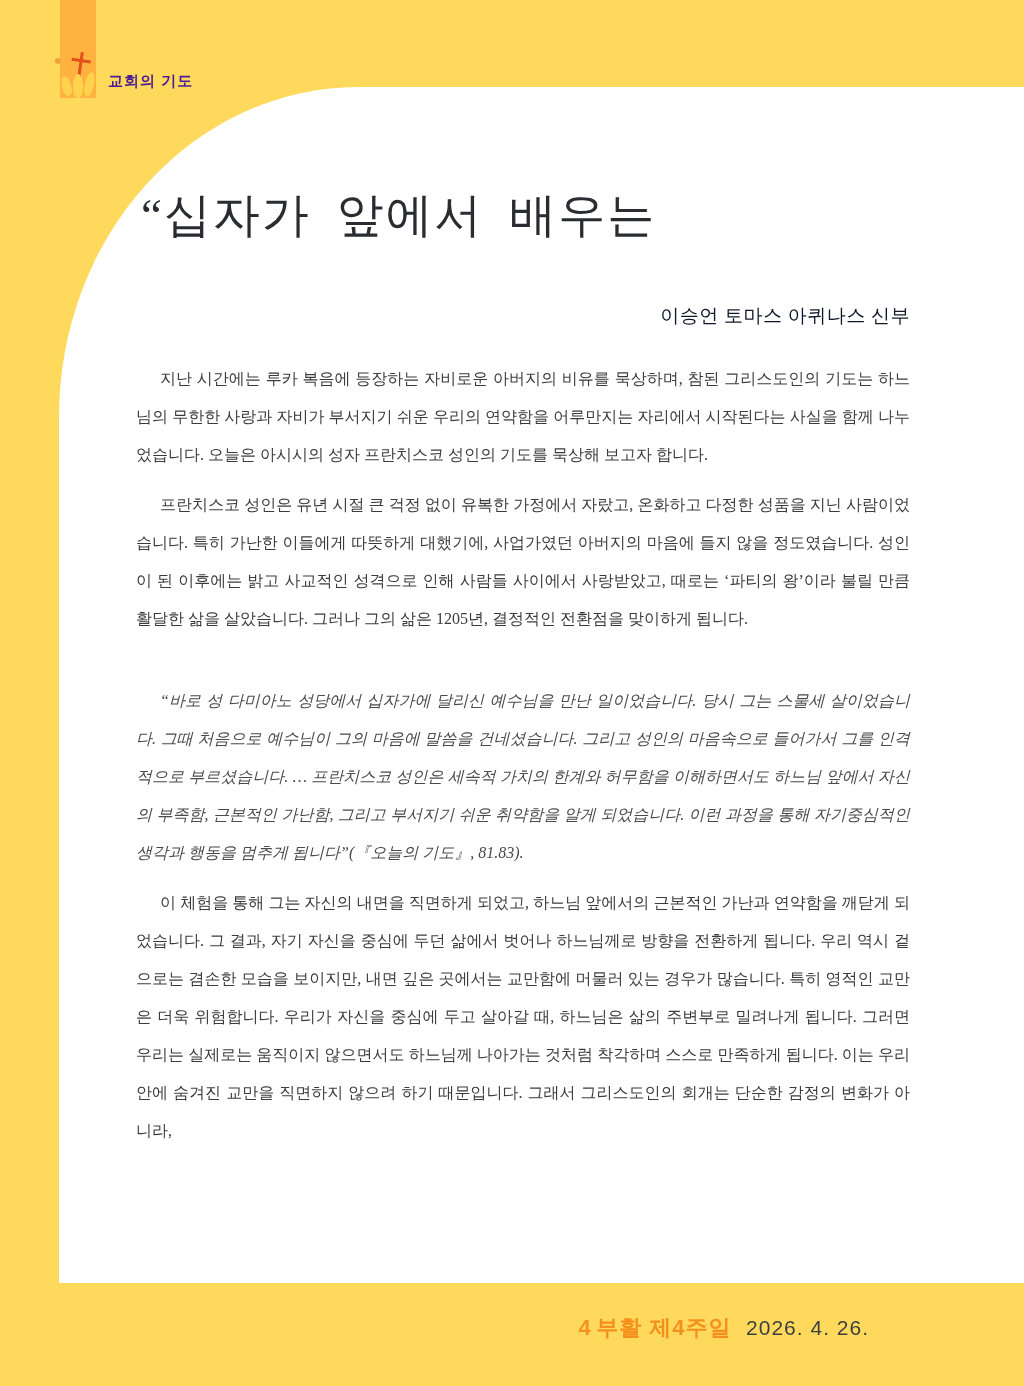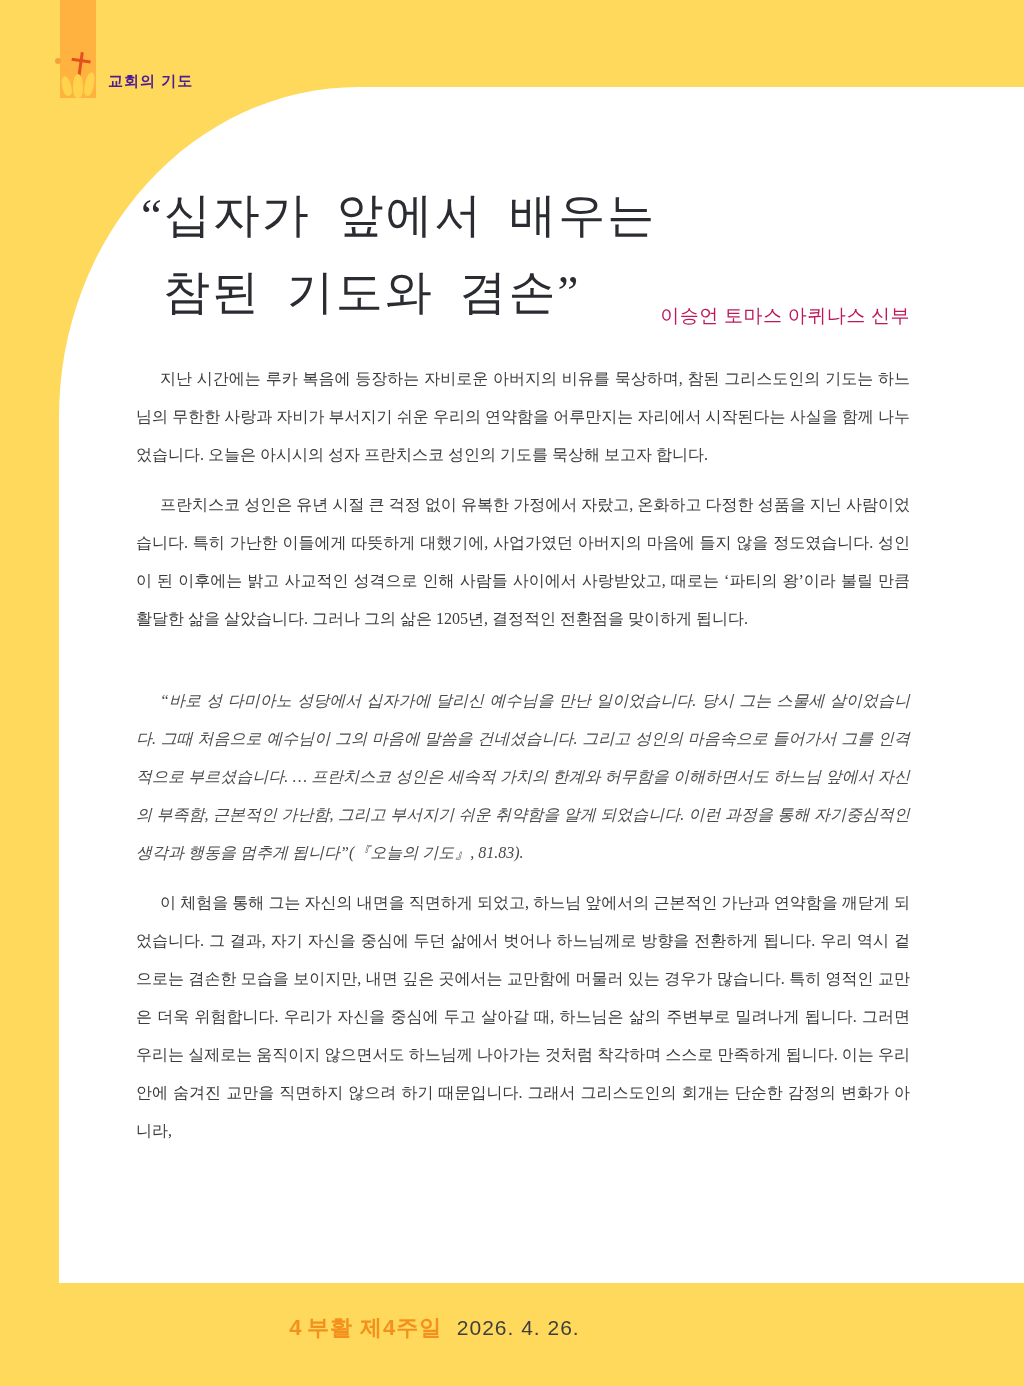--- a/index.html
+++ b/index.html
@@ -106,21 +106,21 @@
     display: block;
     padding-left: 22px;
   }
   .author {
     position: absolute;
     left: 137px;
     top: 303px;
     width: 773px;
     text-align: right;
     font-size: 19px;
-    color: #be185d;
+    color: #0f172a;
     letter-spacing: 0.5px;
   }
   .body-text {
     position: absolute;
     left: 136px;
     top: 360px;
     width: 774px;
     font-size: 16px;
     line-height: 38px;
     color: #3B3B3B;
@@ -137,21 +137,21 @@
     color: #4A4A4A;
     margin-top: 44px;
   }
 
   
   .footer {
     position: absolute;
     left: 0;
     top: 1313px;
     width: 869px;
-    text-align: center;
+    text-align: right;
     font-family: "Liberation Sans", "DejaVu Sans", sans-serif;
     white-space: nowrap;
   }
   .footer .issue {
     font-size: 22px;
     font-weight: 800;
     color: #F4911E;
     letter-spacing: 1px;
   }
   .footer .date {
@@ -172,21 +172,20 @@
   <span class="hand h2"></span>
   <span class="hand h3"></span>
 </div>
 
 <div class="section-label">교회의 기도</div>
 
 <div class="sheet"></div>
 
 <h1 class="title">
   <span class="line1">“십자가 앞에서 배우는</span>
-  <span class="line2">참된 기도와 겸손”</span>
 </h1>
 
 <div class="author">이승언 토마스 아퀴나스 신부</div>
 
 <div class="body-text">
   <p>지난 시간에는 루카 복음에 등장하는 자비로운 아버지의 비유를 묵상하며, 참된 그리스도인의 기도는 하느님의 무한한 사랑과 자비가 부서지기 쉬운 우리의 연약함을 어루만지는 자리에서 시작된다는 사실을 함께 나누었습니다. 오늘은 아시시의 성자 프란치스코 성인의 기도를 묵상해 보고자 합니다.</p>
   <p>프란치스코 성인은 유년 시절 큰 걱정 없이 유복한 가정에서 자랐고, 온화하고 다정한 성품을 지닌 사람이었습니다. 특히 가난한 이들에게 따뜻하게 대했기에, 사업가였던 아버지의 마음에 들지 않을 정도였습니다. 성인이 된 이후에는 밝고 사교적인 성격으로 인해 사람들 사이에서 사랑받았고, 때로는 ‘파티의 왕’이라 불릴 만큼 활달한 삶을 살았습니다. 그러나 그의 삶은 1205년, 결정적인 전환점을 맞이하게 됩니다.</p>
   <p class="quote">“바로 성 다미아노 성당에서 십자가에 달리신 예수님을 만난 일이었습니다. 당시 그는 스물세 살이었습니다. 그때 처음으로 예수님이 그의 마음에 말씀을 건네셨습니다. 그리고 성인의 마음속으로 들어가서 그를 인격적으로 부르셨습니다. … 프란치스코 성인은 세속적 가치의 한계와 허무함을 이해하면서도 하느님 앞에서 자신의 부족함, 근본적인 가난함, 그리고 부서지기 쉬운 취약함을 알게 되었습니다. 이런 과정을 통해 자기중심적인 생각과 행동을 멈추게 됩니다”(『오늘의 기도』, 81.83).</p>
   <p>이 체험을 통해 그는 자신의 내면을 직면하게 되었고, 하느님 앞에서의 근본적인 가난과 연약함을 깨닫게 되었습니다. 그 결과, 자기 자신을 중심에 두던 삶에서 벗어나 하느님께로 방향을 전환하게 됩니다. 우리 역시 겉으로는 겸손한 모습을 보이지만, 내면 깊은 곳에서는 교만함에 머물러 있는 경우가 많습니다. 특히 영적인 교만은 더욱 위험합니다. 우리가 자신을 중심에 두고 살아갈 때, 하느님은 삶의 주변부로 밀려나게 됩니다. 그러면 우리는 실제로는 움직이지 않으면서도 하느님께 나아가는 것처럼 착각하며 스스로 만족하게 됩니다. 이는 우리 안에 숨겨진 교만을 직면하지 않으려 하기 때문입니다. 그래서 그리스도인의 회개는 단순한 감정의 변화가 아니라,</p>
 </div>

